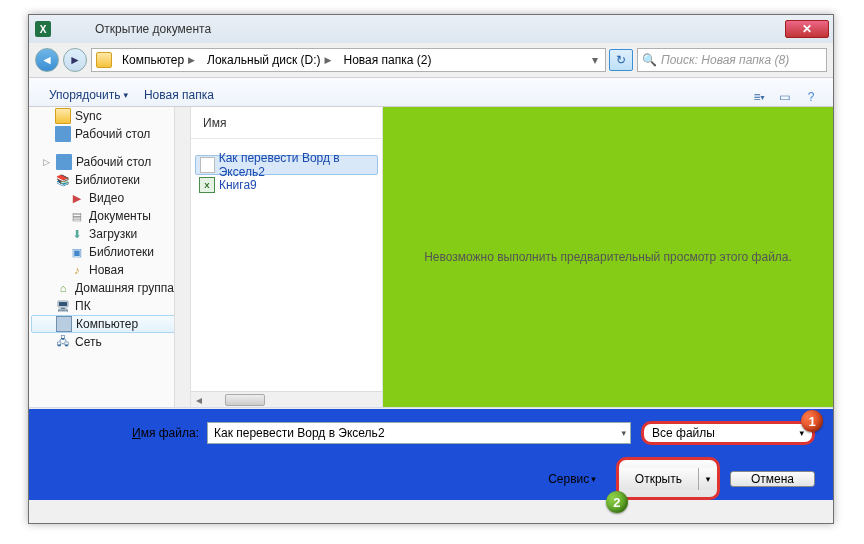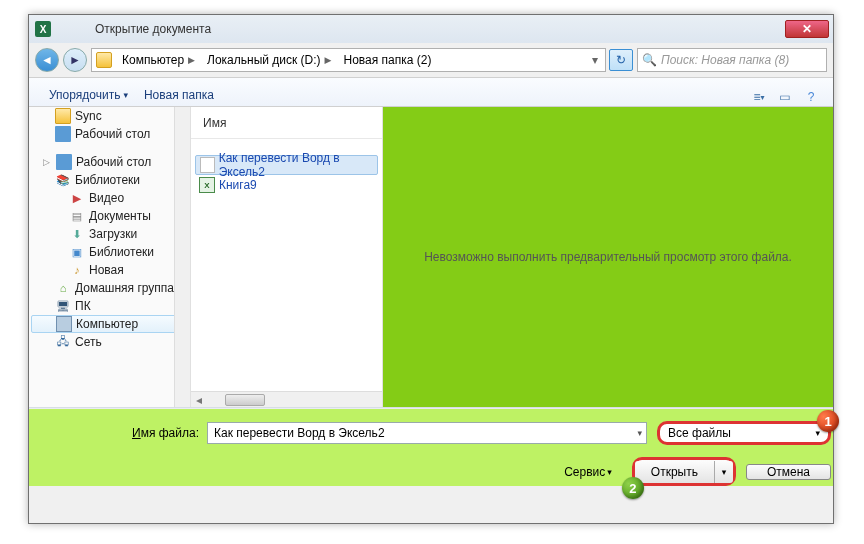--- a/index.html
+++ b/index.html
@@ -34,35 +34,35 @@
 .sidebar .scrollbar { position:absolute; right:0; top:0; bottom:0; width:16px; background:#f0f0f0; border-left:1px solid #ddd;}
 .filepane { width:192px; background:#fff; border-right:1px solid #e0e0e0; position:relative; padding:0; }
 .filepane .colhdr { height:32px; border-bottom:1px solid #e8e8e8; display:flex; align-items:center; padding:0 12px; color:#333; }
 .filepane .frow { display:flex; align-items:center; gap:4px; padding:2px 8px; font-size:12px; color:#1a49b0; height:20px;}
 .filepane .frow.sel { background:#d8e8f8; border:1px solid #9cc4e8; border-radius:2px; margin:0 4px; padding:1px 4px;}
 .filepane .fic { width:16px; height:16px; display:inline-flex; align-items:center; justify-content:center; }
 .filepane .hscroll { position:absolute; left:0; right:0; bottom:0; height:16px; background:#f0f0f0; border-top:1px solid #ddd; display:flex; align-items:center;}
 .filepane .hscroll .thumb { width:40px; height:12px; background:linear-gradient(#eee,#ccc); border:1px solid #aaa; border-radius:2px; margin-left:18px;}
 .preview { flex:1; background:#84cc16; display:flex; align-items:center; justify-content:center; color:#555; font-size:12px; padding:0 10px; text-align:center;}
 .divider { height:2px; background:#e9edf2; border-top:1px solid #d8dde5;}
-.footer { padding:12px 2px 0 18px; background:#bef264; }
+.footer { padding:12px 18px 0 18px; background:#1d4ed8; }
 .frow-ft { display:flex; align-items:center; margin-bottom:12px; }
 .frow-ft .lbl { width:160px; text-align:right; padding-right:8px; font-size:12px;}
 .frow-ft .lbl u { text-decoration:underline; }
 .fileinput { flex:1; height:22px; border:1px solid #9aa; background:#fff; padding:0 6px; display:flex; align-items:center; position:relative;}
 .fileinput .dd { position:absolute; right:4px; font-size:9px; color:#555;}
 .filter { width:174px; height:24px; margin-left:10px; border:3px solid #d33; border-radius:10px; background:#fff; display:flex; align-items:center; padding:0 8px; position:relative;}
 .filter .dd { position:absolute; right:8px; font-size:9px;}
 .badge { width:22px; height:22px; border-radius:50%; display:flex; align-items:center; justify-content:center; color:#fff; font-weight:bold; font-size:13px; box-shadow:inset -2px -2px 4px rgba(0,0,0,.3), 0 1px 2px rgba(0,0,0,.4); position:absolute;}
 .badge.b1 { background:radial-gradient(circle at 30% 30%, #ff7a4a,#c52805); right:-11px; top:-14px;}
 .badge.b2 { background:radial-gradient(circle at 30% 30%, #8fd14a,#3e8a0e); left:-13px; bottom:-16px;}
 .frow-btn { display:flex; align-items:center; justify-content:flex-end; gap:10px; }
 .frow-btn .svc { margin-right:10px; display:flex; align-items:center; gap:2px;}
 .btn { height:16px; border:1px solid #888; background:linear-gradient(#fcfcfc,#e4e4e4); border-radius:3px; padding:0 20px; display:flex; align-items:center; justify-content:center; }
-.btn.open { border:3px solid #d33; border-radius:10px; padding:0; display:flex; position:relative; height:29px;}
+.btn.open { border:3px solid #d33; border-radius:10px; padding:0; display:flex; position:relative; height:43px;}
 .btn.open .main { padding:0 16px; border-right:1px solid #aaa; height:22px; display:flex; align-items:center; background:linear-gradient(#fcfcfc,#e4e4e4); border-radius:3px 0 0 3px;}
 .btn.open .ddp { width:18px; display:flex; align-items:center; justify-content:center; font-size:9px; background:linear-gradient(#fcfcfc,#e4e4e4); height:22px; border-radius:0 3px 3px 0;}
 .ic-folder { background:linear-gradient(#ffe9a8,#f5c23b); border:1px solid #d4a020; border-radius:1px;}
 .ic-desk { background:#5a9bd5; border-radius:1px;}
 .ic-lib { color:#4a8; }
 .ic-vid { color:#c44; }
 .ic-doc { color:#888; }
 .ic-down { color:#5a9; }
 .ic-img { color:#48c; }
 .ic-mus { color:#c93; }

